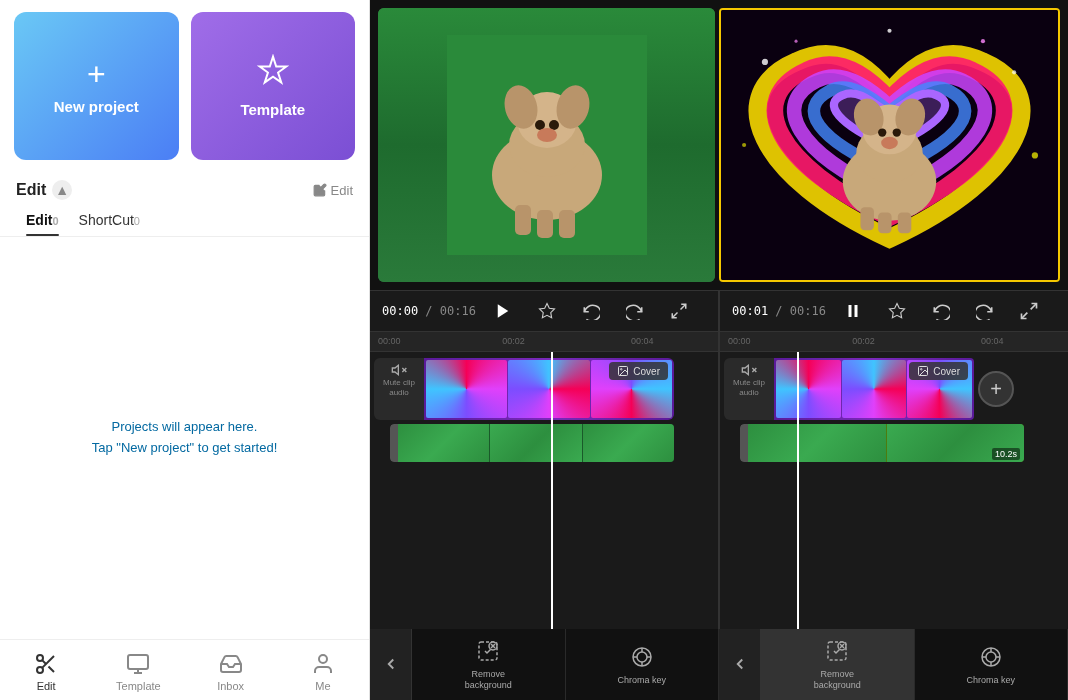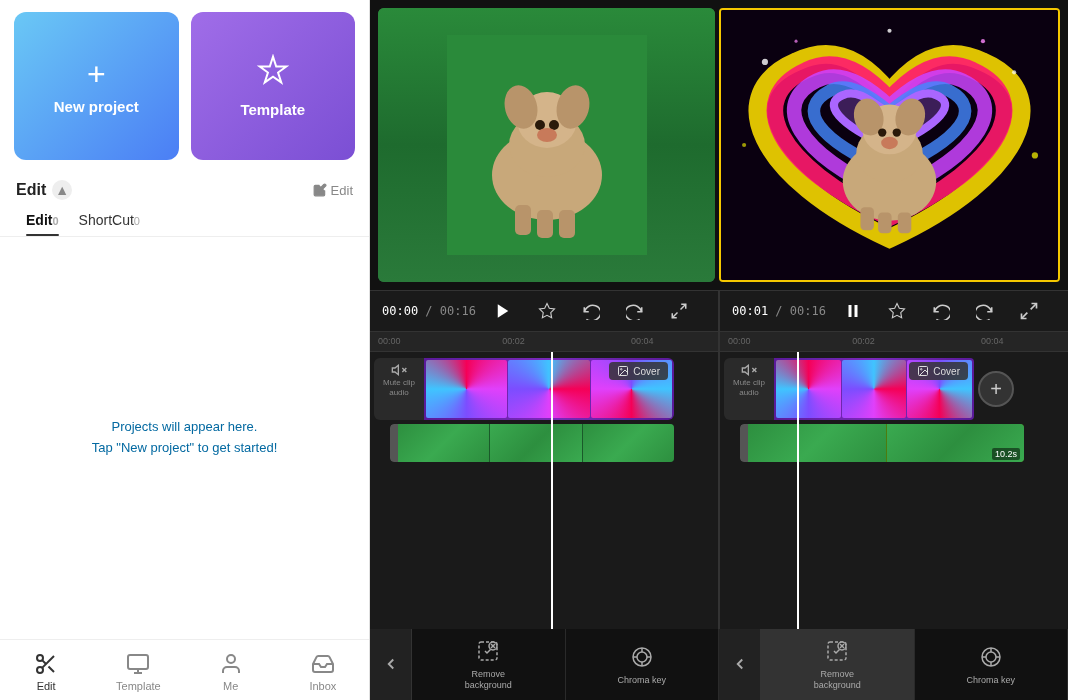--- a/index.html
+++ b/index.html
@@ -438,31 +438,31 @@
     <div class="nav-item">
       <svg viewBox="0 0 24 24" fill="none" stroke="currentColor" stroke-width="2">
         <rect x="2" y="3" width="20" height="14" rx="2"></rect>
           <line x1="8" y1="21" x2="16" y2="21"></line>
           <line x1="12" y1="17" x2="12" y2="21"></line>
       </svg>
       <span>Template</span>
     </div>
     <div class="nav-item">
       <svg viewBox="0 0 24 24" fill="none" stroke="currentColor" stroke-width="2">
+        <path d="M22 12h-6l-2 3h-4l-2-3H2"></path>
+          <path d="M5.45 5.11L2 12v6a2 2 0 002 2h16a2 2 0 002-2v-6l-3.45-6.89A2 2 0 0016.76 4H7.24a2 2 0 00-1.79 1.11z"></path>
+      </svg>
+      <span>Inbox</span>
+    </div>
+    <div class="nav-item">
+      <svg viewBox="0 0 24 24" fill="none" stroke="currentColor" stroke-width="2">
         <path d="M20 21v-2a4 4 0 00-4-4H8a4 4 0 00-4 4v2"></path>
           <circle cx="12" cy="7" r="4"></circle>
       </svg>
       <span>Me</span>
-    </div>
-    <div class="nav-item">
-      <svg viewBox="0 0 24 24" fill="none" stroke="currentColor" stroke-width="2">
-        <path d="M22 12h-6l-2 3h-4l-2-3H2"></path>
-          <path d="M5.45 5.11L2 12v6a2 2 0 002 2h16a2 2 0 002-2v-6l-3.45-6.89A2 2 0 0016.76 4H7.24a2 2 0 00-1.79 1.11z"></path>
-      </svg>
-      <span>Inbox</span>
     </div>
   </div>
 </div>
 
 <div class="right-panel">
 
   <div class="preview-area">
 
     <div class="preview-original">
       <div class="preview-original-inner">

